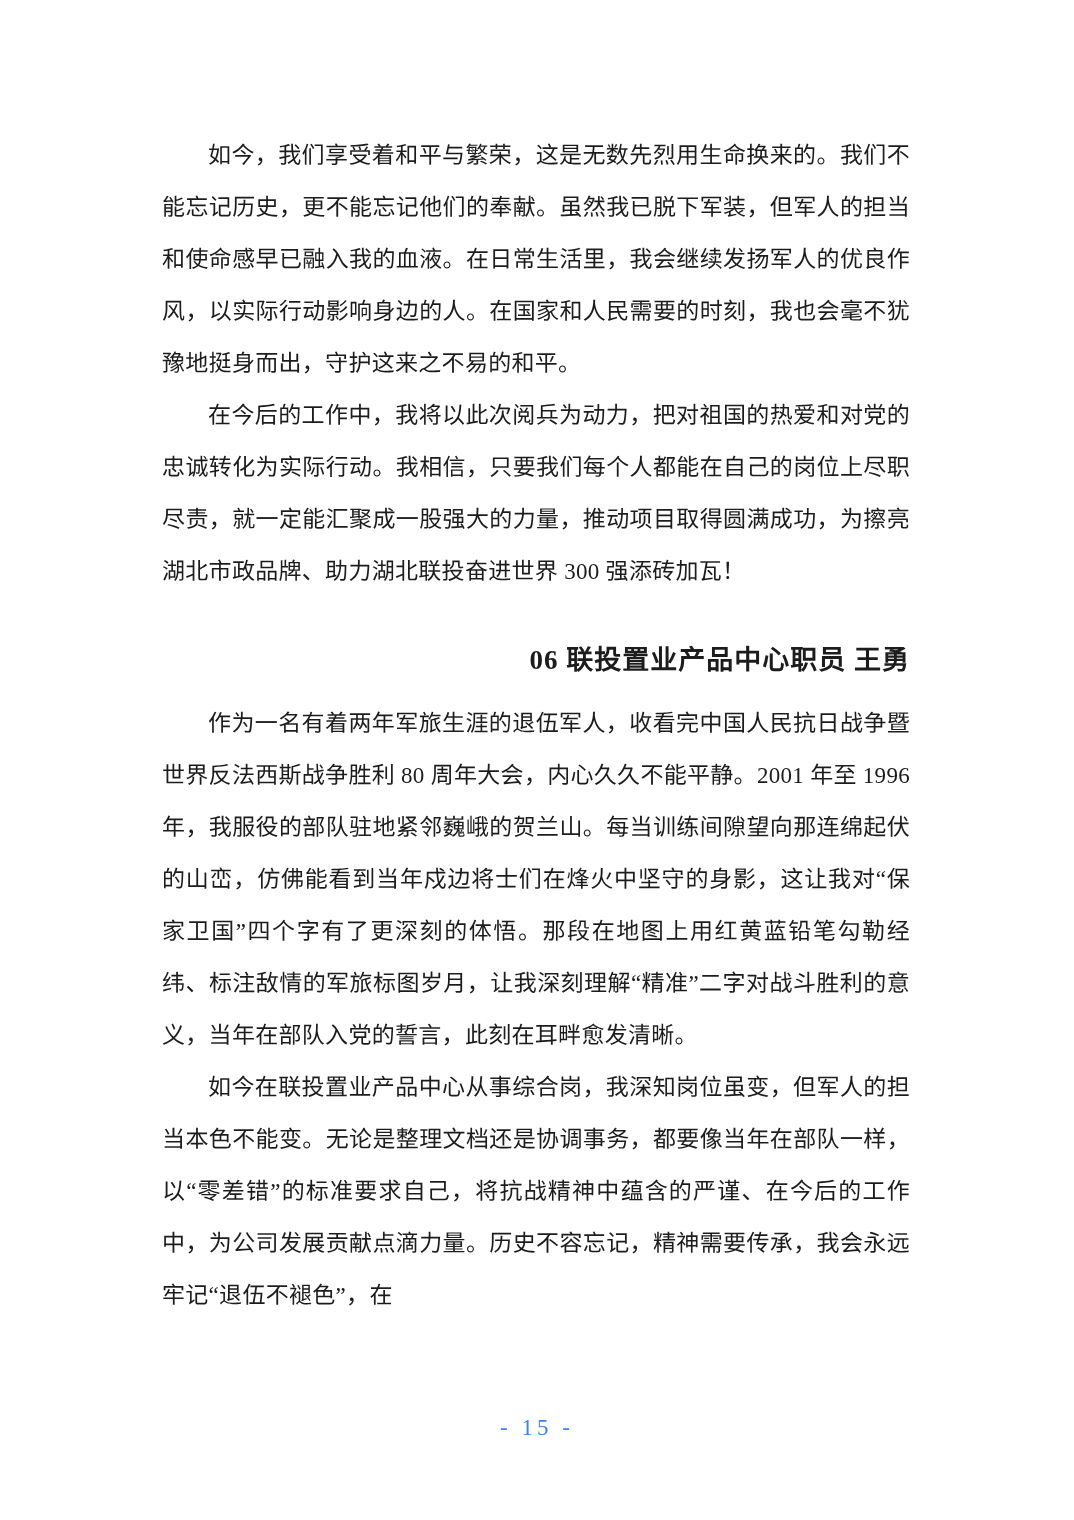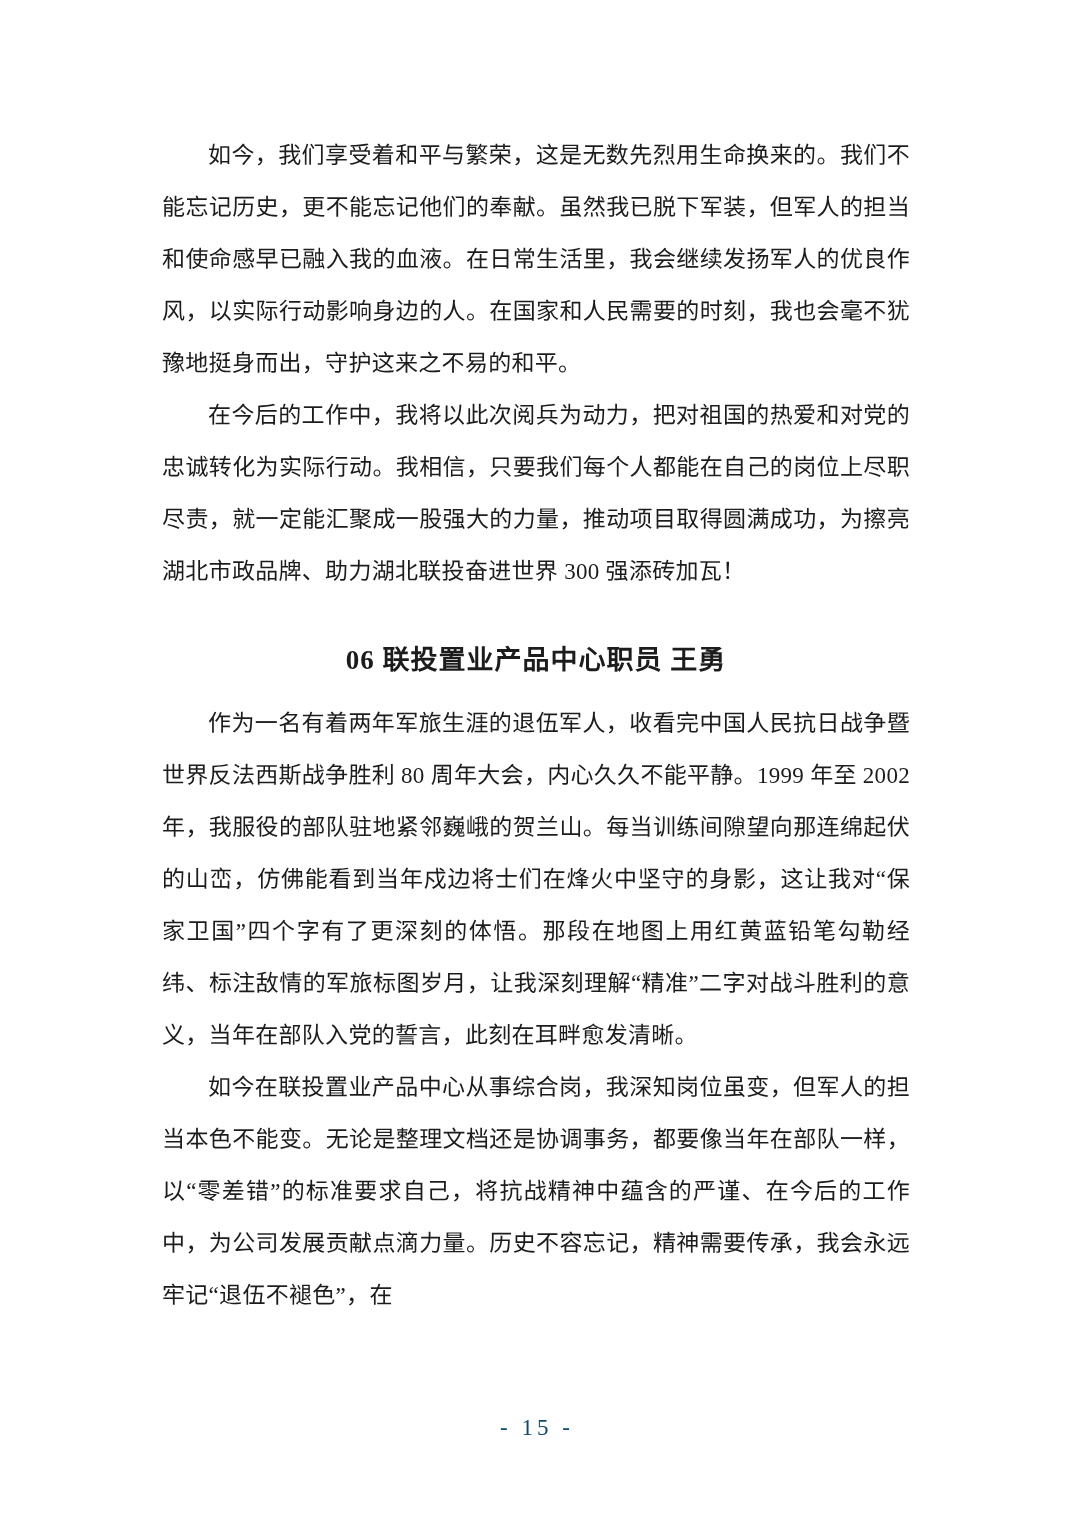--- a/index.html
+++ b/index.html
@@ -30,40 +30,40 @@
     text-justify: inter-ideograph;
     text-indent: 2em;
     letter-spacing: 0.3px;
     word-break: break-all;
   }
   h2.section {
     margin: 38px 0 14px 0;
     font-size: 27px;
     line-height: 48px;
     font-weight: bold;
-    text-align: center;
+    text-align: right;
     letter-spacing: 1px;
   }
   .pagenum {
     position: absolute;
     top: 1412px;
     left: 0;
     width: 100%;
     text-align: center;
     font-size: 23px;
     line-height: 32px;
     letter-spacing: 4px;
-    color: #0c4a6e;
+    color: #3b82f6;
   }
 </style>
 </head>
 <body>
 
 <div class="page">
   <div class="content">
     <p class="body">如今，我们享受着和平与繁荣，这是无数先烈用生命换来的。我们不能忘记历史，更不能忘记他们的奉献。虽然我已脱下军装，但军人的担当和使命感早已融入我的血液。在日常生活里，我会继续发扬军人的优良作风，以实际行动影响身边的人。在国家和人民需要的时刻，我也会毫不犹豫地挺身而出，守护这来之不易的和平。</p>
     <p class="body">在今后的工作中，我将以此次阅兵为动力，把对祖国的热爱和对党的忠诚转化为实际行动。我相信，只要我们每个人都能在自己的岗位上尽职尽责，就一定能汇聚成一股强大的力量，推动项目取得圆满成功，为擦亮湖北市政品牌、助力湖北联投奋进世界 300 强添砖加瓦！</p>
     <h2 class="section">06 联投置业产品中心职员 王勇</h2>
-    <p class="body">作为一名有着两年军旅生涯的退伍军人，收看完中国人民抗日战争暨世界反法西斯战争胜利 80 周年大会，内心久久不能平静。1999 年至 2002 年，我服役的部队驻地紧邻巍峨的贺兰山。每当训练间隙望向那连绵起伏的山峦，仿佛能看到当年戍边将士们在烽火中坚守的身影，这让我对“保家卫国”四个字有了更深刻的体悟。那段在地图上用红黄蓝铅笔勾勒经纬、标注敌情的军旅标图岁月，让我深刻理解“精准”二字对战斗胜利的意义，当年在部队入党的誓言，此刻在耳畔愈发清晰。</p>
+    <p class="body">作为一名有着两年军旅生涯的退伍军人，收看完中国人民抗日战争暨世界反法西斯战争胜利 80 周年大会，内心久久不能平静。2001 年至 1996 年，我服役的部队驻地紧邻巍峨的贺兰山。每当训练间隙望向那连绵起伏的山峦，仿佛能看到当年戍边将士们在烽火中坚守的身影，这让我对“保家卫国”四个字有了更深刻的体悟。那段在地图上用红黄蓝铅笔勾勒经纬、标注敌情的军旅标图岁月，让我深刻理解“精准”二字对战斗胜利的意义，当年在部队入党的誓言，此刻在耳畔愈发清晰。</p>
     <p class="body">如今在联投置业产品中心从事综合岗，我深知岗位虽变，但军人的担当本色不能变。无论是整理文档还是协调事务，都要像当年在部队一样，以“零差错”的标准要求自己，将抗战精神中蕴含的严谨、在今后的工作中，为公司发展贡献点滴力量。历史不容忘记，精神需要传承，我会永远牢记“退伍不褪色”，在</p>
   </div>
   <div class="pagenum">- 15 -</div>
 </div>
 
 </body></html>

